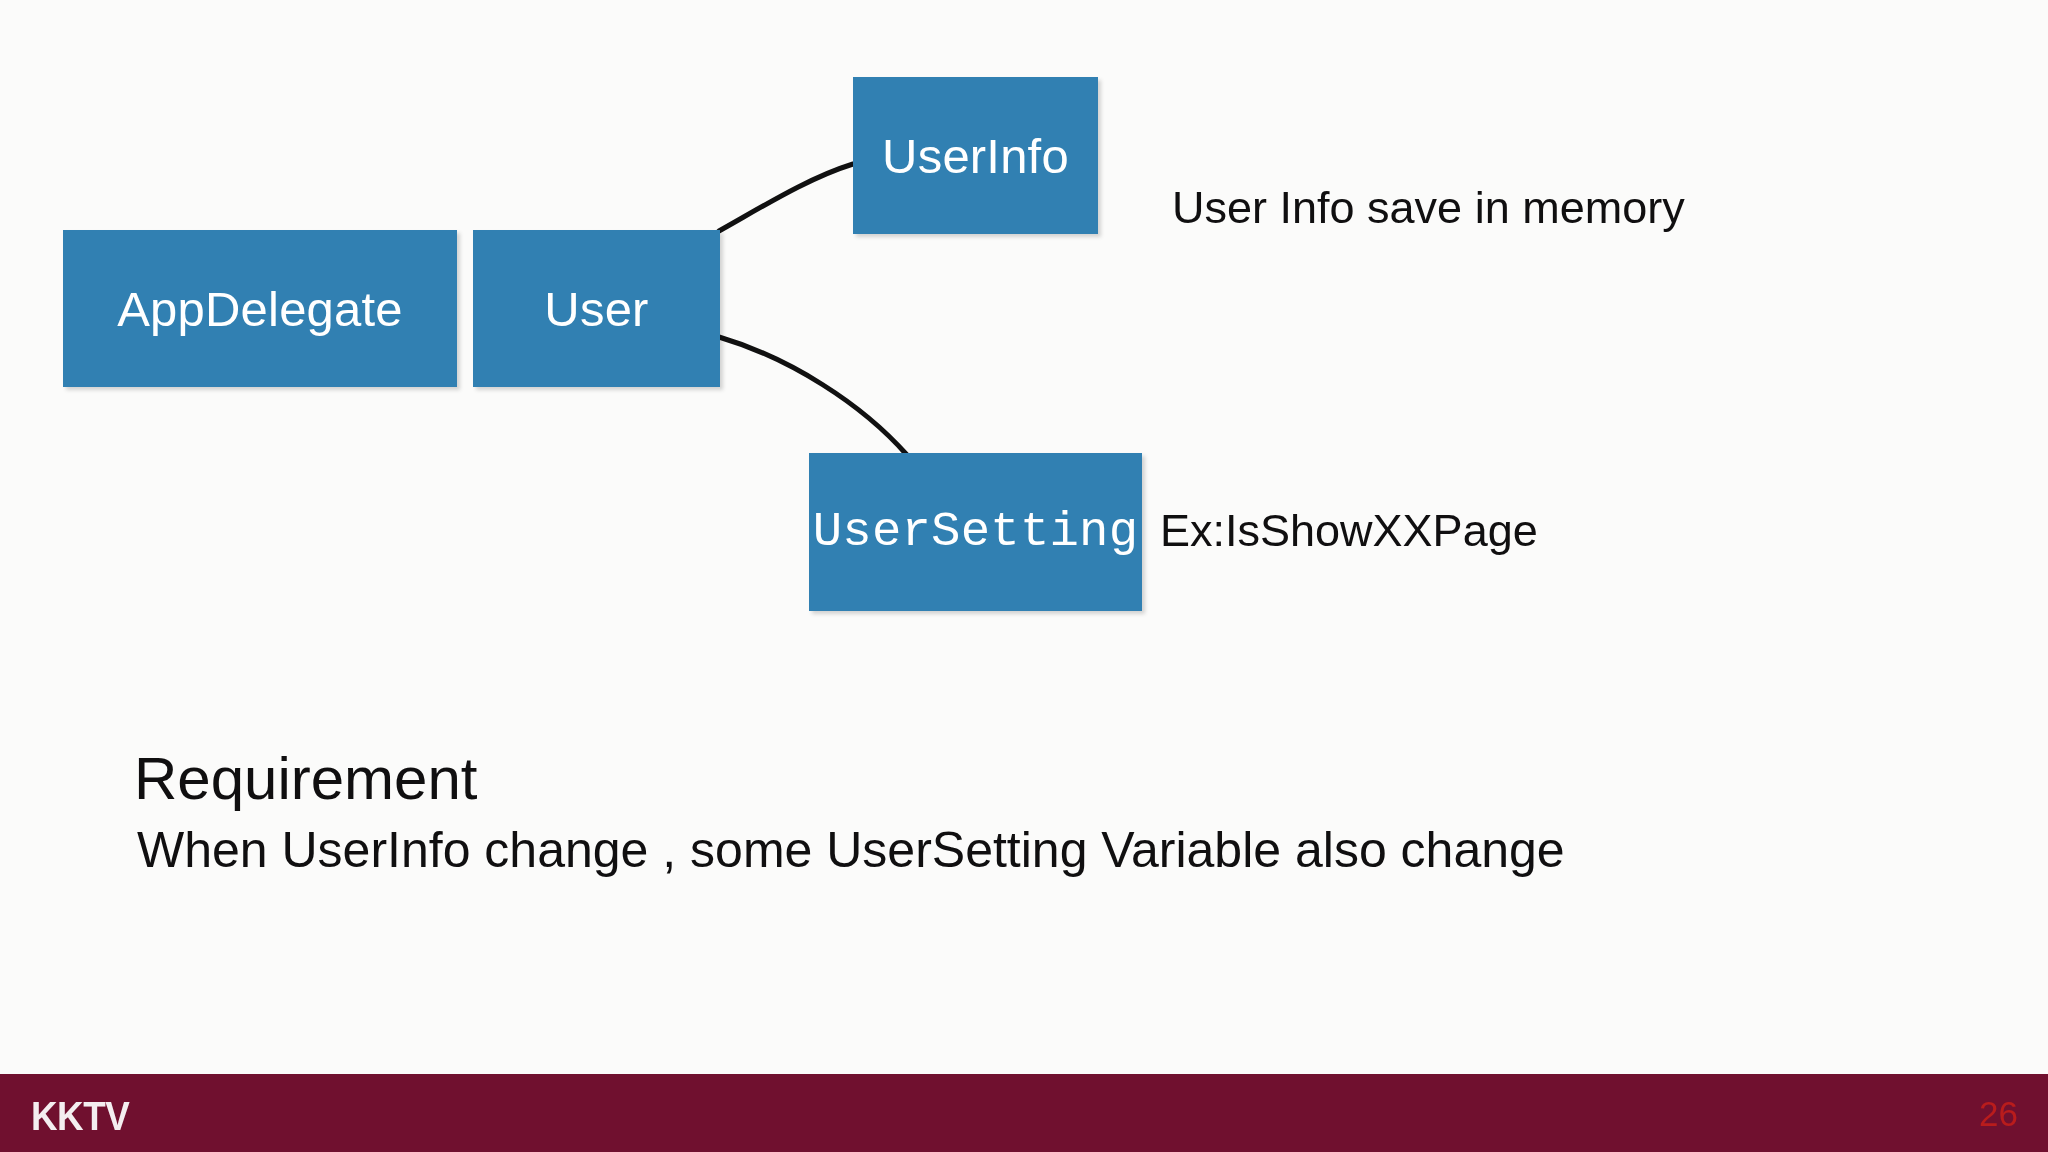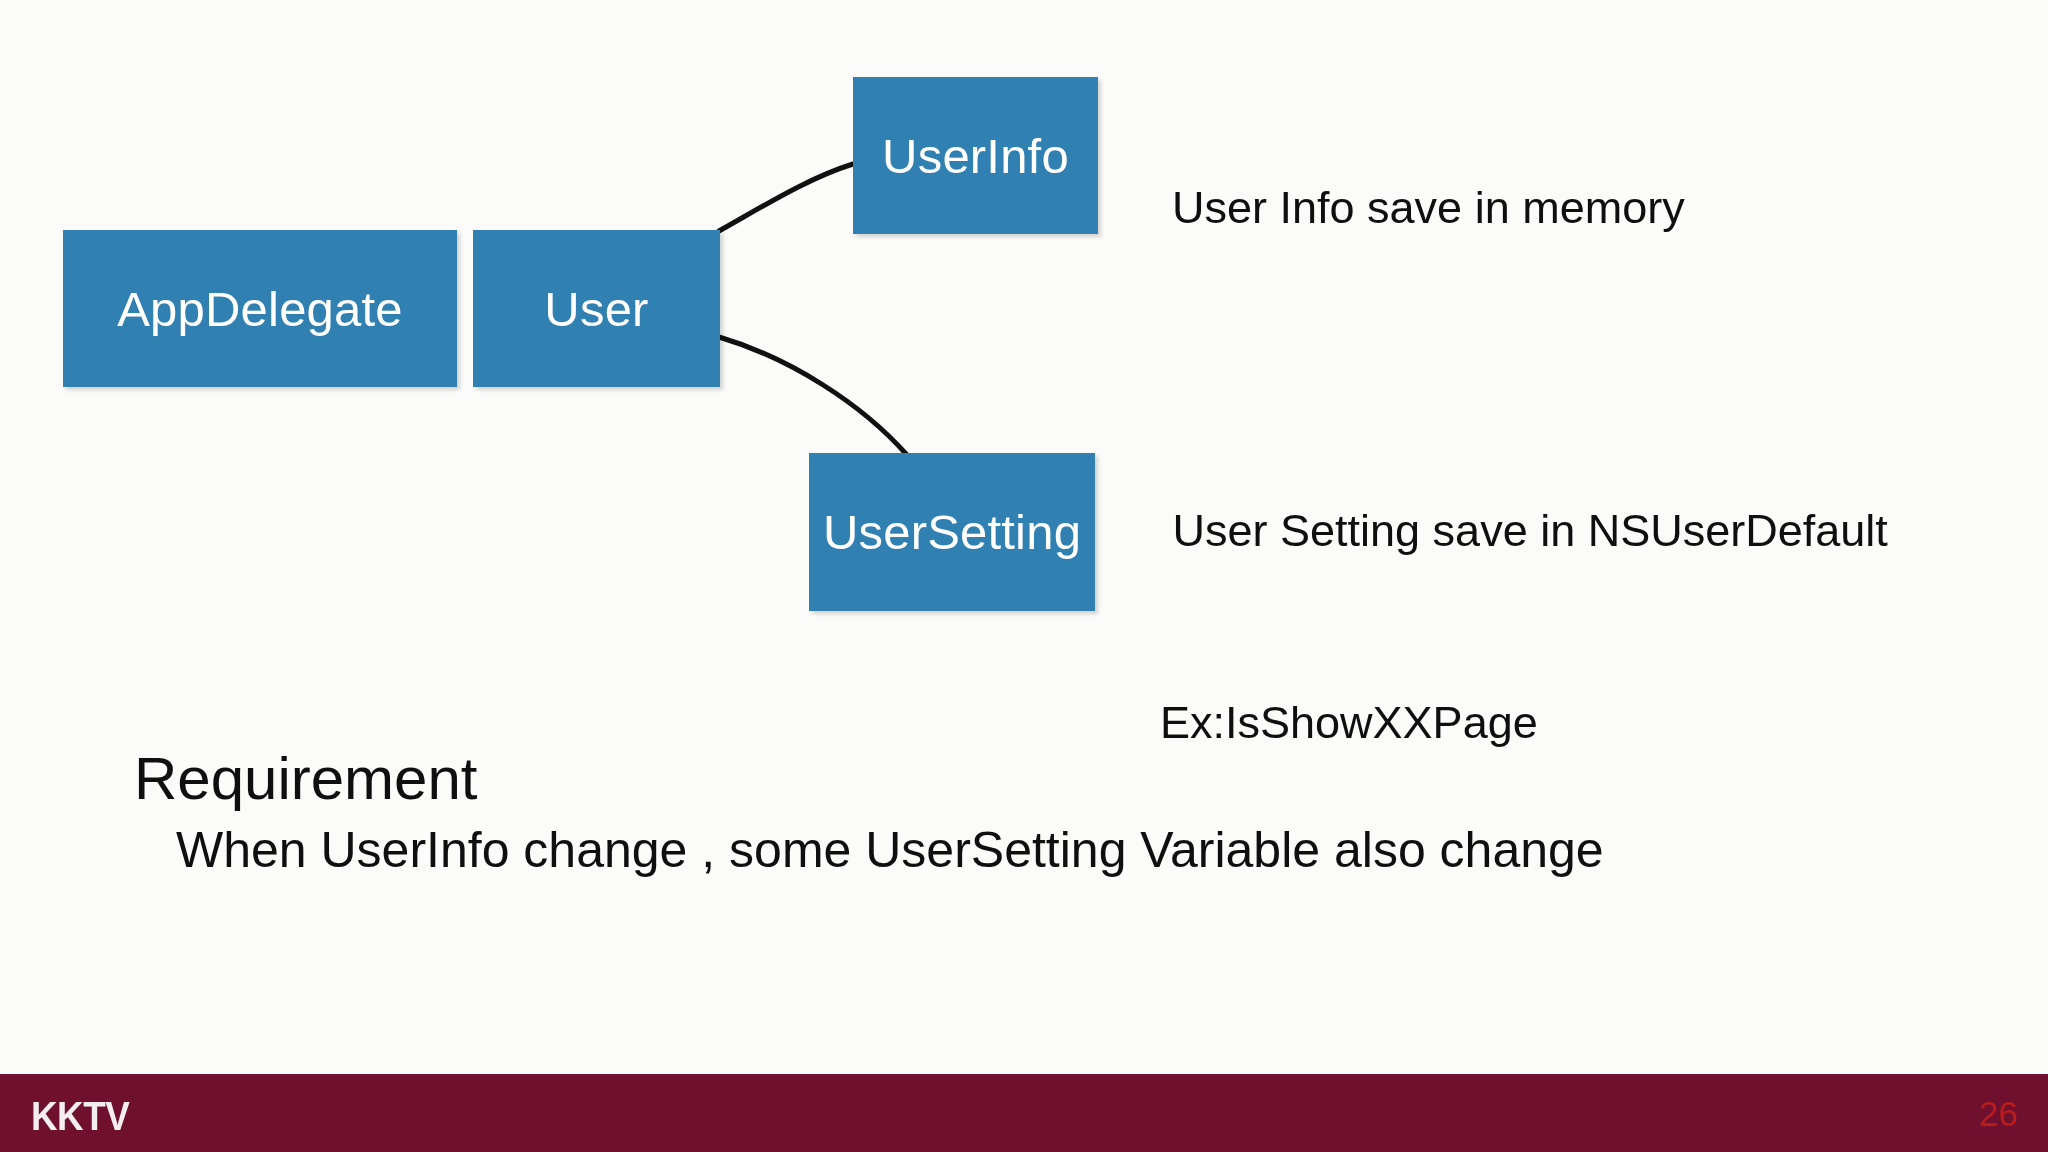--- a/index.html
+++ b/index.html
@@ -57,23 +57,24 @@
   #node-userinfo {
     left: 853px;
     top: 77px;
     width: 245px;
     height: 157px;
     font-size: 49px;
   }
   #node-usersetting {
     left: 809px;
     top: 453px;
-    width: 286px;
+    width: 333px;
     height: 158px;
     font-size: 49px;
+    font-family: Liberation Mono, monospace;
   }
 
   
   #connectors {
     position: absolute;
     left: 0;
     top: 0;
     width: 2048px;
     height: 1152px;
     z-index: 2;
@@ -108,21 +109,20 @@
   }
   #text-requirement {
     left: 134px;
     top: 744px;
     font-size: 60px;
   }
   #text-statement {
     left: 137px;
     top: 821px;
     font-size: 50px;
-    margin-left: 39px;
   }
 
   
   #footer {
     position: absolute;
     left: 0;
     top: 1074px;
     width: 2048px;
     height: 78px;
     background: #70102f;
@@ -175,21 +175,20 @@
 
   <div class="node" id="node-usersetting">
     <span>UserSetting</span>
   </div>
 
   <div class="annot" id="annot-userinfo">
     <div>User Info save in memory</div>
   </div>
 
   <div class="annot" id="annot-usersetting">
-    <div> User Setting save in NSUserDefault</div>
     <div>Ex:IsShowXXPage</div>
   </div>
 
   <div class="body-text" id="text-requirement">Requirement</div>
 
   <div class="body-text" id="text-statement">When UserInfo change , some UserSetting Variable also change</div>
 
   <div id="footer"></div>
   <div id="brand-logo">KKTV</div>
   <div id="page-number">26</div>

